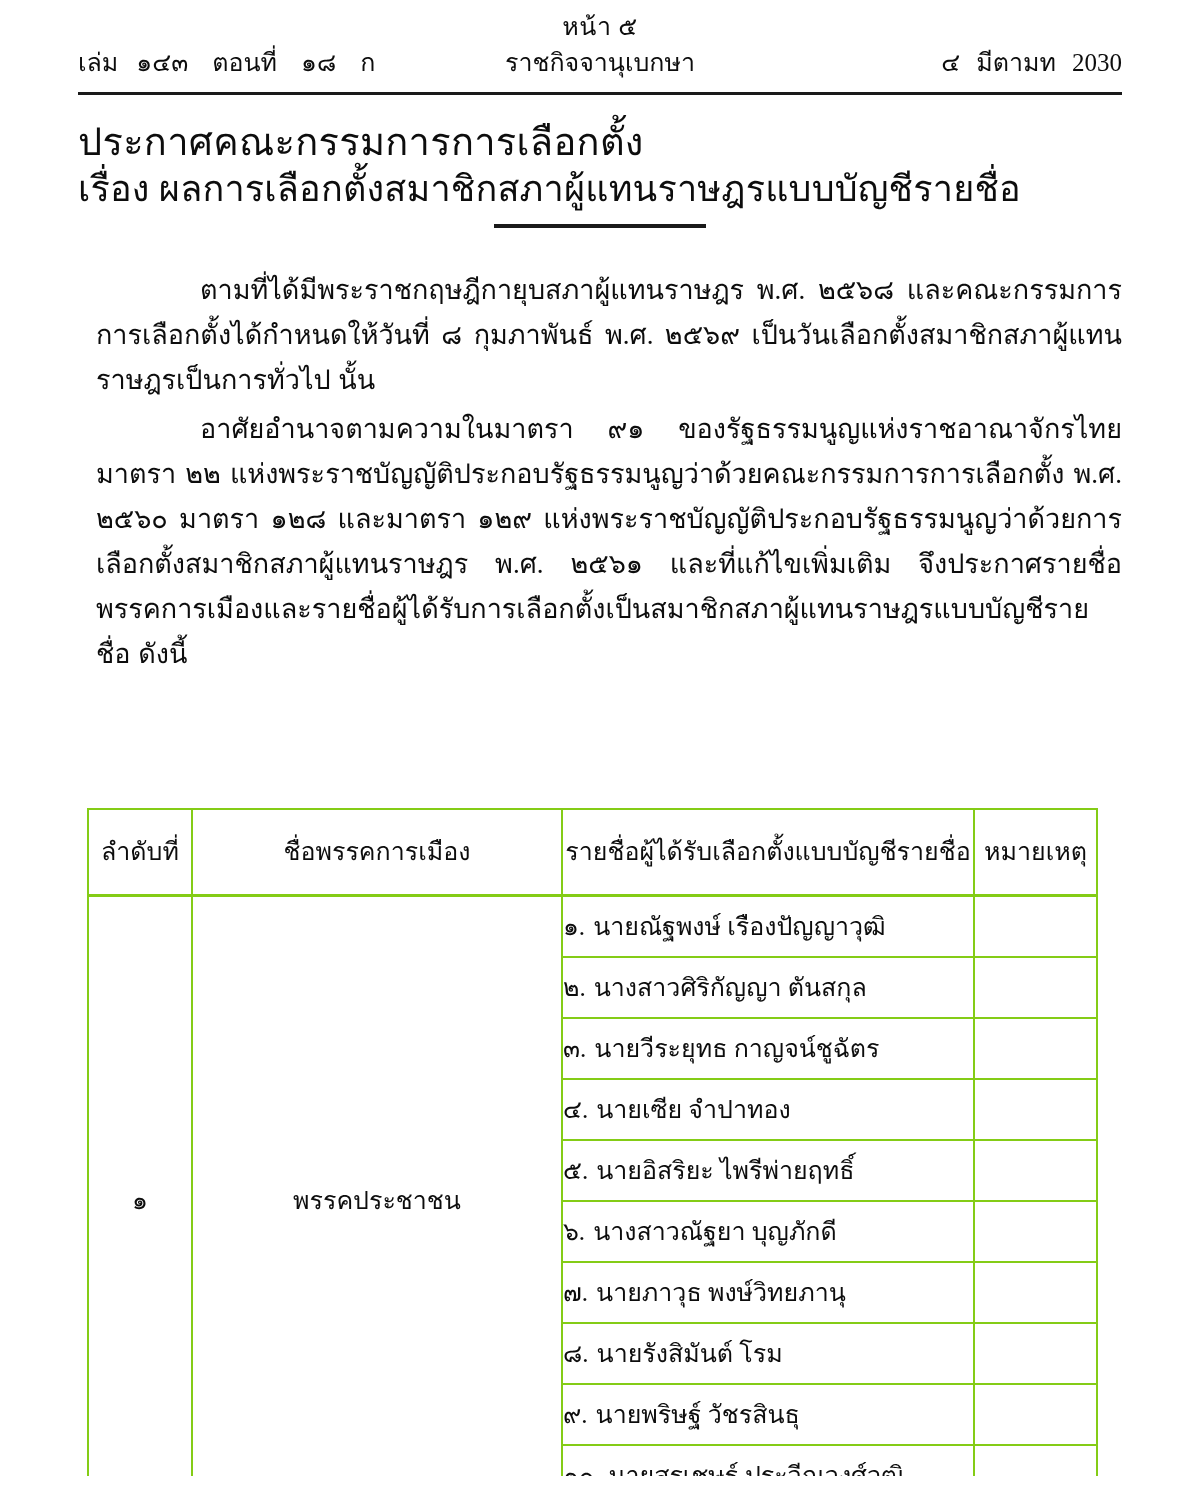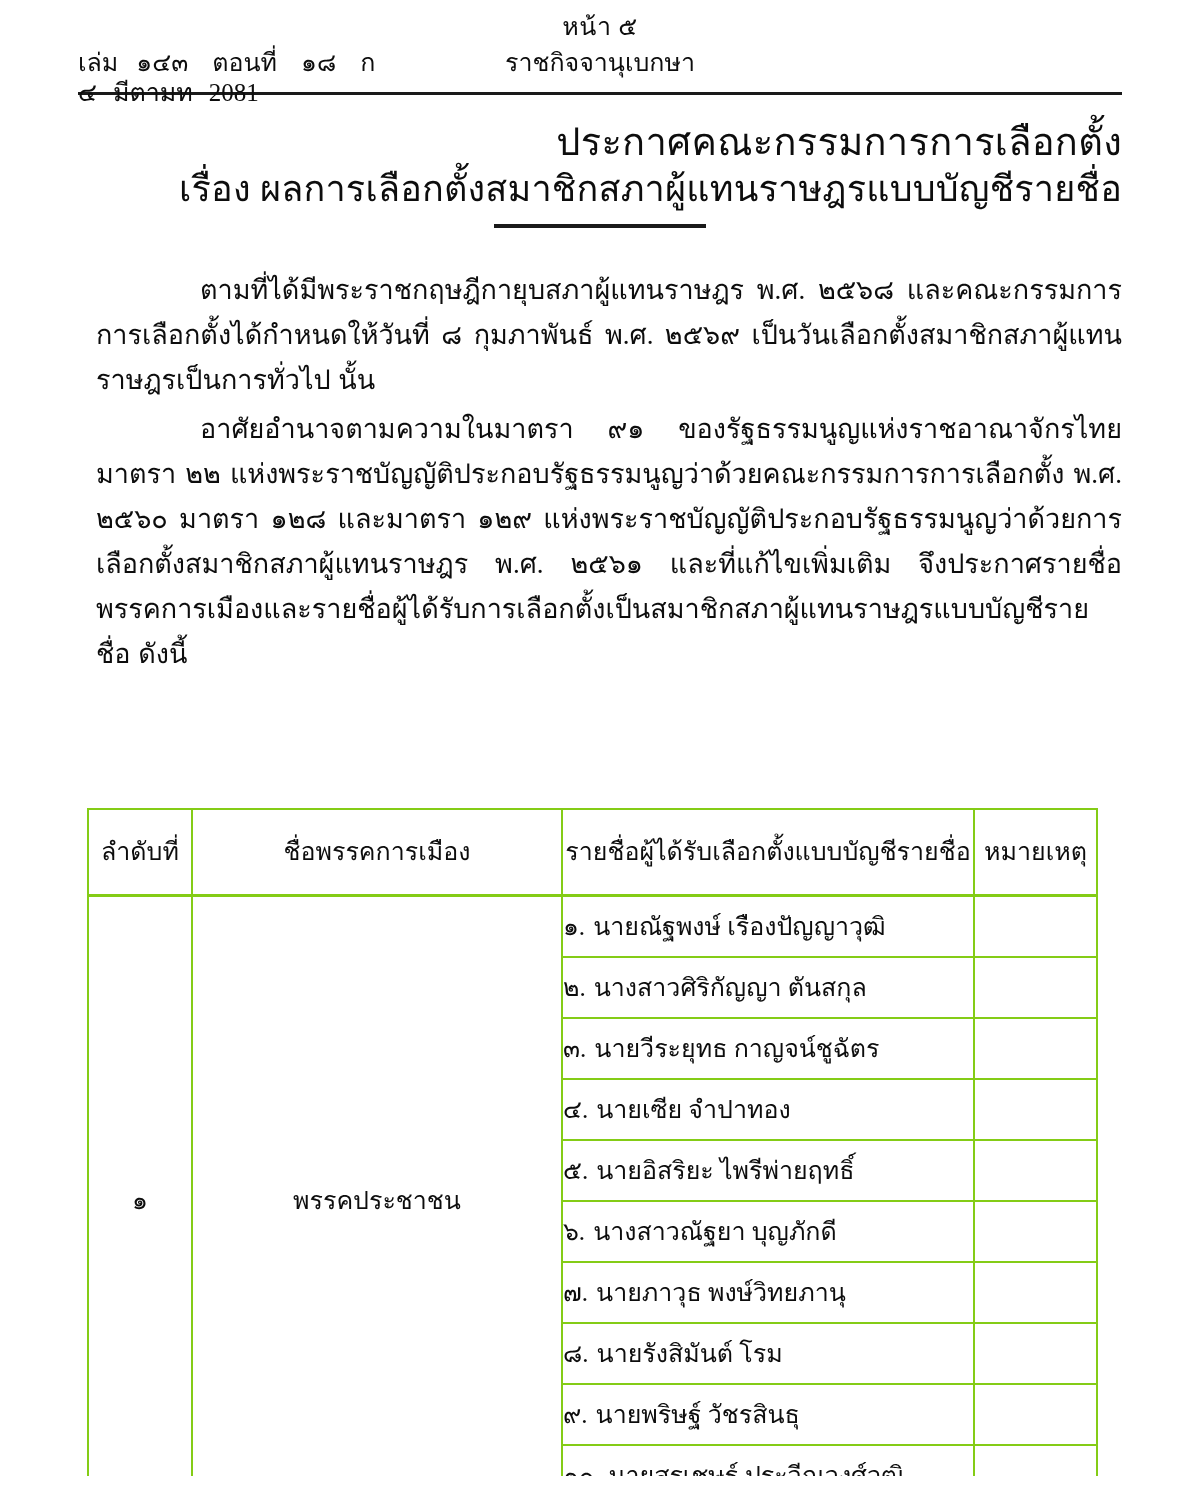--- a/index.html
+++ b/index.html
@@ -37,21 +37,20 @@
     line-height: 30px;
     letter-spacing: 0.5px;
   }
   .masthead-row {
     display: flex;
     align-items: baseline;
     justify-content: space-between;
     margin-top: 6px;
     font-size: 25px;
     line-height: 30px;
-    flex-direction: column;
   }
   .masthead-left {
     display: flex;
     align-items: baseline;
     gap: 24px;
     white-space: nowrap;
   }
   .masthead-left .vol-label { margin-right: -6px; }
   .masthead-center {
     position: absolute;
@@ -75,21 +74,21 @@
     height: 0;
     border-top: 3px solid #1a1a1a;
   }
 
   
   .title-block {
     position: absolute;
     left: 78px;
     top: 118px;
     width: 1044px;
-    text-align: right;
+    text-align: left;
   }
   .doc-title {
     font-size: 38px;
     line-height: 48px;
     letter-spacing: 0.3px;
   }
   .doc-subject {
     font-size: 36px;
     line-height: 38px;
     margin-top: 4px;
@@ -198,21 +197,21 @@
         <span class="vol-label">เล่ม</span>
         <span>๑๔๓</span>
         <span>ตอนที่</span>
         <span>๑๘</span>
         <span>ก</span>
       </div>
       <div class="masthead-center">ราชกิจจานุเบกษา</div>
       <div class="masthead-right">
         <span>๔</span>
         <span>มีตามท</span>
-        <span>2081</span>
+        <span>2030</span>
       </div>
     </div>
   </div>
   <div class="masthead-rule"></div>
 
   <div class="title-block">
     <div class="doc-title">ประกาศคณะกรรมการการเลือกตั้ง</div>
     <div class="doc-subject">เรื่อง  ผลการเลือกตั้งสมาชิกสภาผู้แทนราษฎรแบบบัญชีรายชื่อ</div>
     <div class="title-rule"></div>
   </div>

